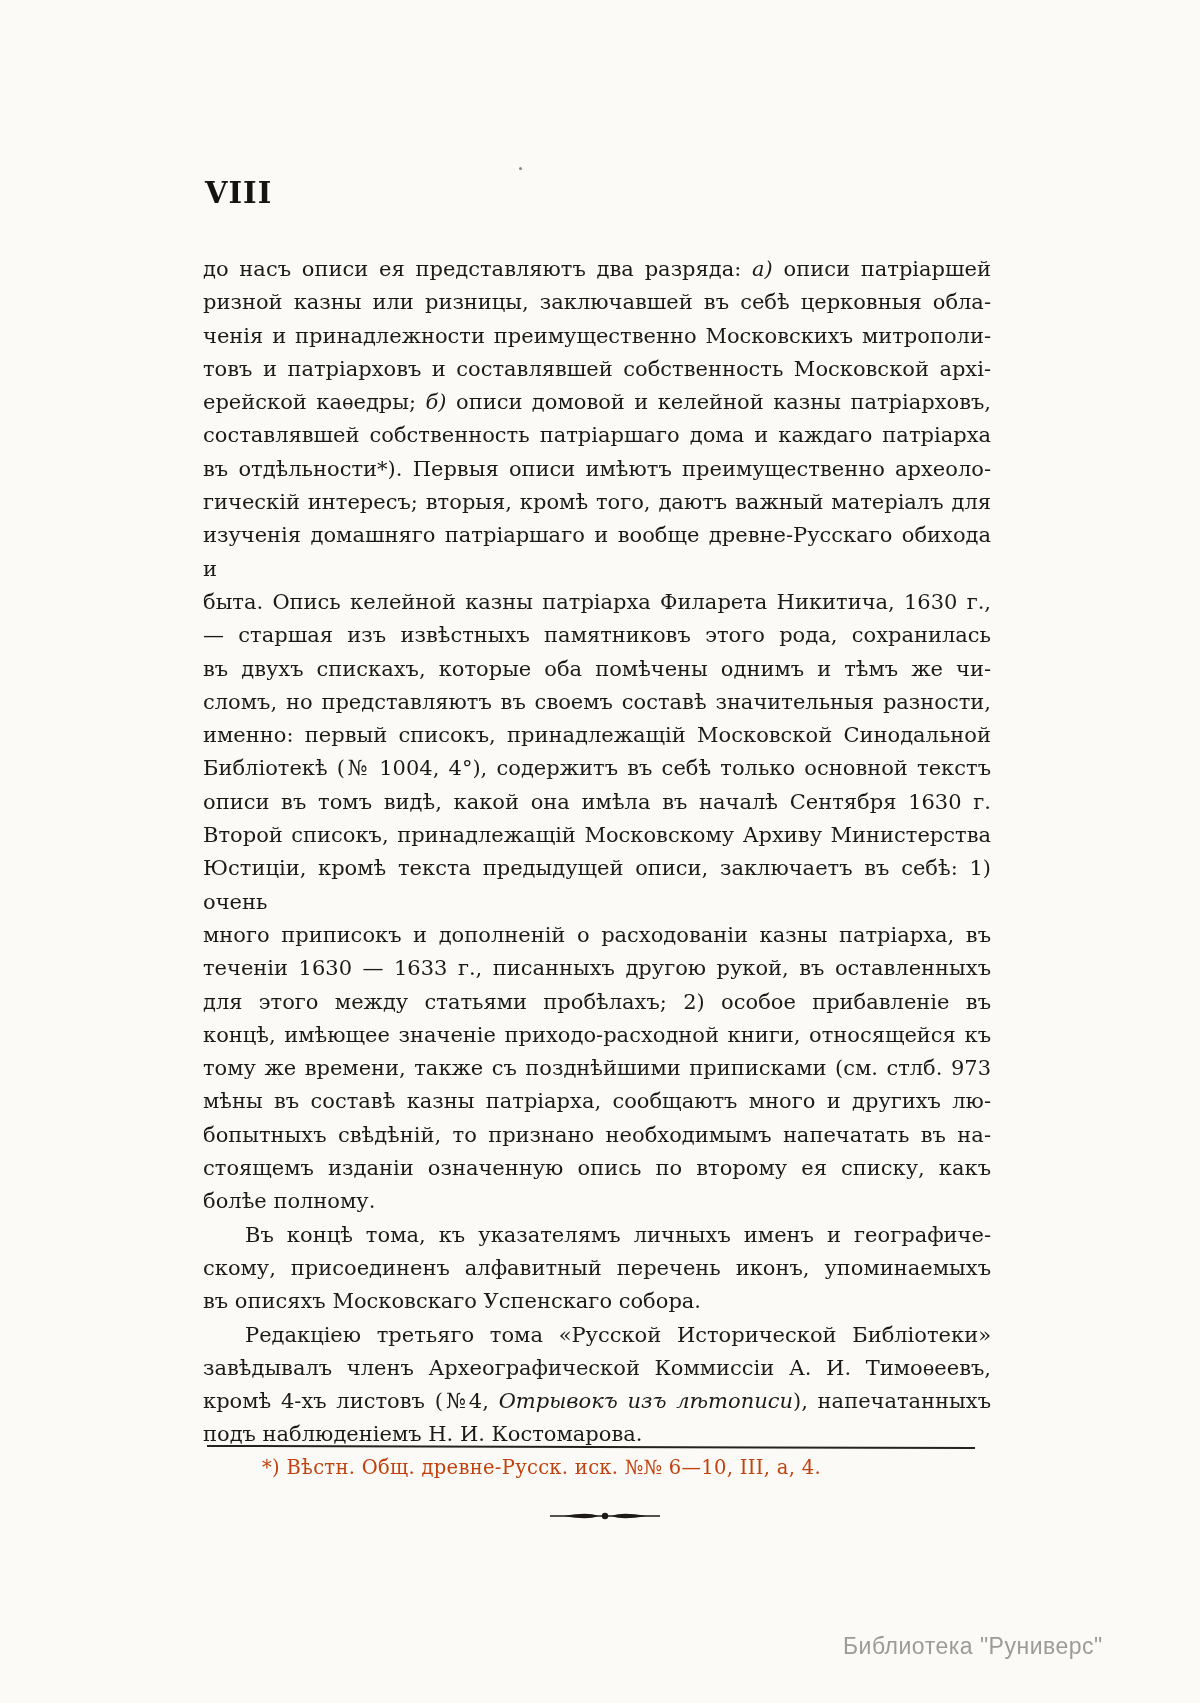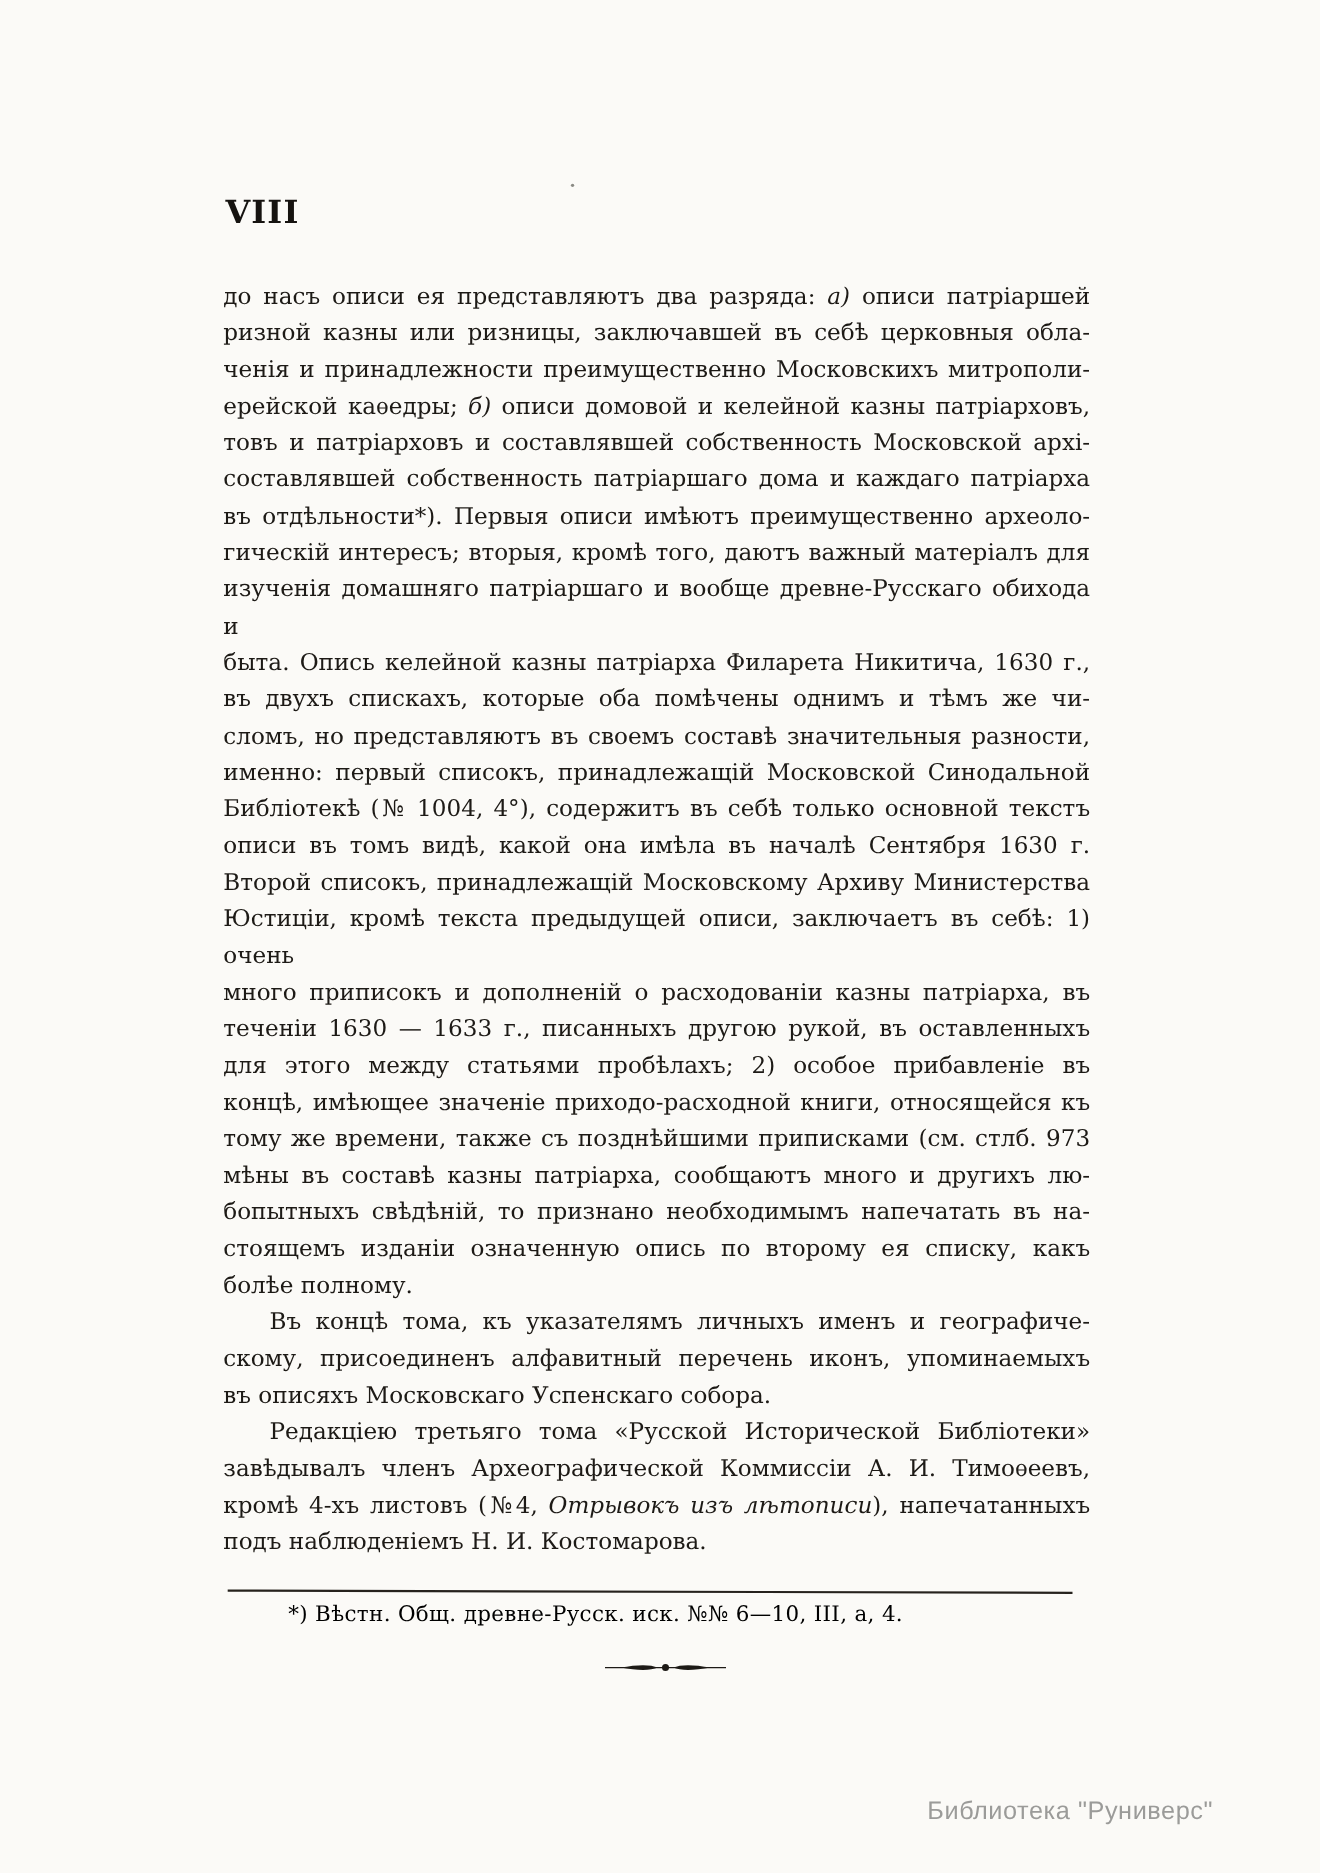--- a/index.html
+++ b/index.html
@@ -22,48 +22,49 @@
   }
   .line.last{text-align-last:left;}
   .line.indent{text-indent:42px;}
   .it{font-style:italic;}
   .footnote-rule{
     position:absolute;left:207px;top:1446px;width:768px;height:2px;
     background:#26221d;transform:rotate(0.15deg);
   }
   .footnote{
     position:absolute;left:262px;top:1456px;width:720px;
-    font-size:19.5px;color:#000000;letter-spacing:0.3px;
+    font-size:19.5px;color:#c2410c;letter-spacing:0.3px;
   }
   .ornament{position:absolute;left:550px;top:1508px;}
   .watermark{
     position:absolute;left:843px;top:1633px;
     font-family:"Liberation Sans","DejaVu Sans",sans-serif;
     font-size:23px;color:#9b9b99;letter-spacing:0.5px;
   }
   .speck{position:absolute;background:#8a8a84;border-radius:50%;}
 </style>
 </head>
 <body>
 
 <div class="page">
 
   <div class="page-number">VIII</div>
 
   <div class="text-block" id="text-block">
       <div class="line"><span>до насъ описи ея представляютъ два разряда: </span><span class="it">а)</span><span> описи патріаршей</span></div>
       <div class="line"><span>ризной казны или ризницы, заключавшей въ себѣ церковныя обла-</span></div>
       <div class="line"><span>ченія и принадлежности преимущественно Московскихъ митрополи-</span></div>
+      <div class="line"><span>товъ и патріарховъ и составлявшей собственность Московской архі-</span></div>
       <div class="line"><span>ерейской каѳедры; </span><span class="it">б)</span><span> описи домовой и келейной казны патріарховъ,</span></div>
-      <div class="line"><span>товъ и патріарховъ и составлявшей собственность Московской архі-</span></div>
       <div class="line"><span>составлявшей собственность патріаршаго дома и каждаго патріарха</span></div>
       <div class="line"><span>въ отдѣльности*). Первыя описи имѣютъ преимущественно археоло-</span></div>
       <div class="line"><span>гическій интересъ; вторыя, кромѣ того, даютъ важный матеріалъ для</span></div>
       <div class="line"><span>изученія домашняго патріаршаго и вообще древне-Русскаго обихода и</span></div>
       <div class="line"><span>быта. Опись келейной казны патріарха Филарета Никитича, 1630 г.,</span></div>
+      <div class="line"><span>— старшая изъ извѣстныхъ памятниковъ этого рода, сохранилась</span></div>
       <div class="line"><span>въ двухъ спискахъ, которые оба помѣчены однимъ и тѣмъ же чи-</span></div>
       <div class="line"><span>сломъ, но представляютъ въ своемъ составѣ значительныя разности,</span></div>
       <div class="line"><span>именно: первый списокъ, принадлежащій Московской Синодальной</span></div>
       <div class="line"><span>Библіотекѣ (№ 1004, 4°), содержитъ въ себѣ только основной текстъ</span></div>
       <div class="line"><span>описи въ томъ видѣ, какой она имѣла въ началѣ Сентября 1630 г.</span></div>
       <div class="line"><span>Второй списокъ, принадлежащій Московскому Архиву Министерства</span></div>
       <div class="line"><span>Юстиціи, кромѣ текста предыдущей описи, заключаетъ въ себѣ: 1) очень</span></div>
       <div class="line"><span>много приписокъ и дополненій о расходованіи казны патріарха, въ</span></div>
       <div class="line"><span>теченіи 1630 — 1633 г., писанныхъ другою рукой, въ оставленныхъ</span></div>
       <div class="line"><span>для этого между статьями пробѣлахъ; 2) особое прибавленіе въ</span></div>

